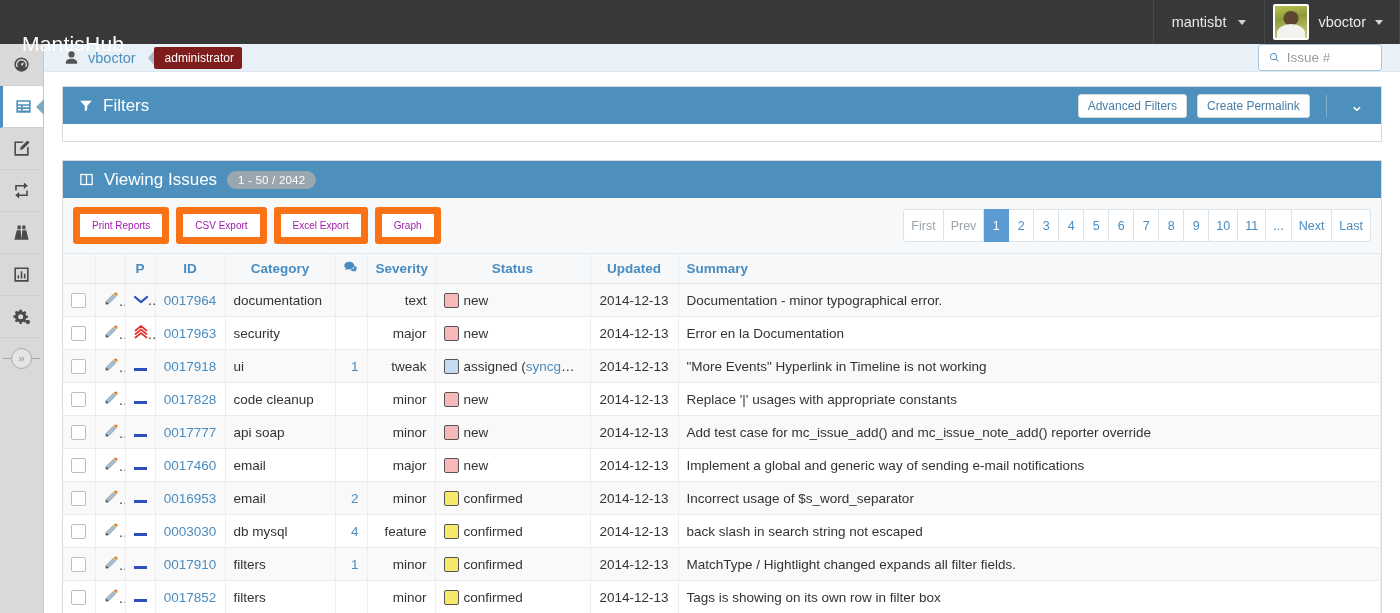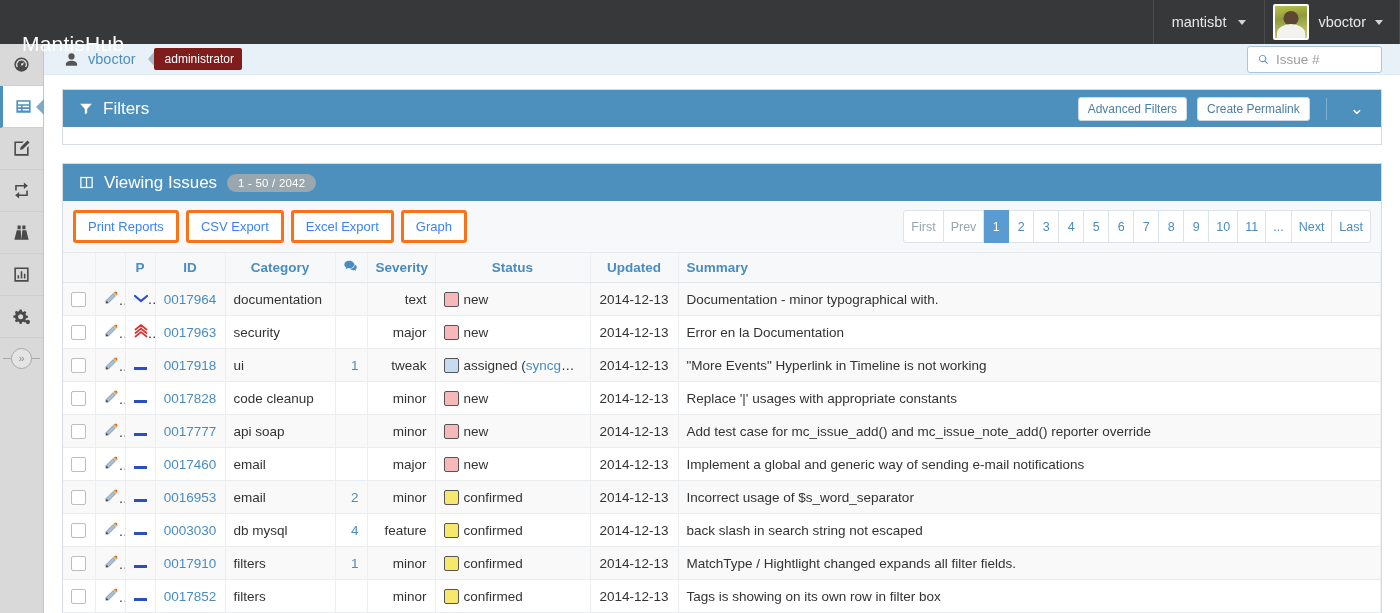--- a/index.html
+++ b/index.html
@@ -94,21 +94,21 @@
   }
   .badge-admin::before {
     content:""; position:absolute; left:-6px; top:50%; transform:translateY(-50%);
     border-top:7px solid transparent; border-bottom:7px solid transparent;
     border-right:6px solid #a9bac6;
   }
   .ub-spacer { flex: 1; }
   .searchbox {
     display:flex; align-items:center; gap:7px; background:#fff;
     border:1px solid #a9c6dd; border-radius:3px; padding: 5px 10px;
-    width: 135px;
+    width: 124px;
   }
   .searchbox input {
     border:none; outline:none; font-size:13.5px; width:100%;
     font-family:"Liberation Sans",sans-serif; color:#555;
   }
   .searchbox input::placeholder { color:#9b9b9b; }
   .content { padding: 14px 18px 0 18px; flex:1; }
   
   .panel-head {
     background: #4d90bd; color: #fff; height: 37px;
@@ -130,22 +130,22 @@
   }
   .filters-panel { border:1px solid #d5dde2; border-bottom:none; margin-bottom: 18px; }
   .filters-body { height: 18px; background: #fff; border-bottom:1px solid #d5dde2; }
   .issues-panel { border:1px solid #d5dde2; border-bottom:none; }
   
   .toolbar {
     background:#f6f8f9; border-bottom:1px solid #e3e8eb;
     padding: 9px 10px 9px 10px; display:flex; align-items:center; gap:7px;
   }
   .btn-tool {
-    background:#fff; border:3px solid #f97316; border-radius:3px;
-    color:#3b82f6; font-size:13px; padding:6px 12px; cursor:pointer;
+    background:#fff; border:7px solid #f97316; border-radius:3px;
+    color:#a21caf; font-size:10px; padding:6px 12px; cursor:pointer;
     font-family:"Liberation Sans",sans-serif;
   }
   .tb-spacer { flex:1; }
   .pager { display:flex; }
   .pg {
     min-width: 25px; height: 33px; border:1px solid #dbe4ea; border-left:none;
     background:#fff; color:#4a8cc0; font-size:12.5px;
     display:flex;align-items:center;justify-content:center; padding: 0 7px;
     cursor:pointer;
   }
@@ -361,21 +361,21 @@
                   </svg></td>
                 <td class="a-c"><svg width="14" height="10" viewBox="0 0 14 10">
                     <path d="M1 2l6 5 6-5" fill="none" stroke="#2b4fc2" stroke-width="2.2" stroke-linecap="round"></path>
                   </svg></td>
                 <td class="a-c"><span class="lnk">0017964</span></td>
                 <td>documentation</td>
                 <td class="a-r notes-n"></td>
                 <td class="a-r">text</td>
                 <td><span class="sw" style="background:#f6b8b8"></span>new</td>
                 <td class="a-c">2014-12-13</td>
-                <td>Documentation - minor typographical with.</td>
+                <td>Documentation - minor typographical error.</td>
               </tr>
               <tr>
                 <td class="a-c"><span class="chkbox"></span></td>
                 <td class="a-c"><svg width="15" height="15" viewBox="0 0 24 24">
                     <path d="M3 17.2V21h3.8L18 9.8l-3.8-3.8L3 17.2z" fill="#a9bfd4" stroke="#6d8296" stroke-width="1"></path>
                     <path d="M20.7 7.1a1.2 1.2 0 000-1.7l-2.1-2.1a1.2 1.2 0 00-1.7 0l-1.6 1.6 3.8 3.8 1.6-1.6z" fill="#e8c94a" stroke="#b08a2a" stroke-width="1"></path>
                     <path d="M3 21l1.2-3.7L6.7 20 3 21z" fill="#3a3a3a"></path>
                     <circle cx="19.6" cy="4.4" r="1.5" fill="#e04b4b"></circle>
                   </svg></td>
                 <td class="a-c"><svg width="14" height="14" viewBox="0 0 14 14">

